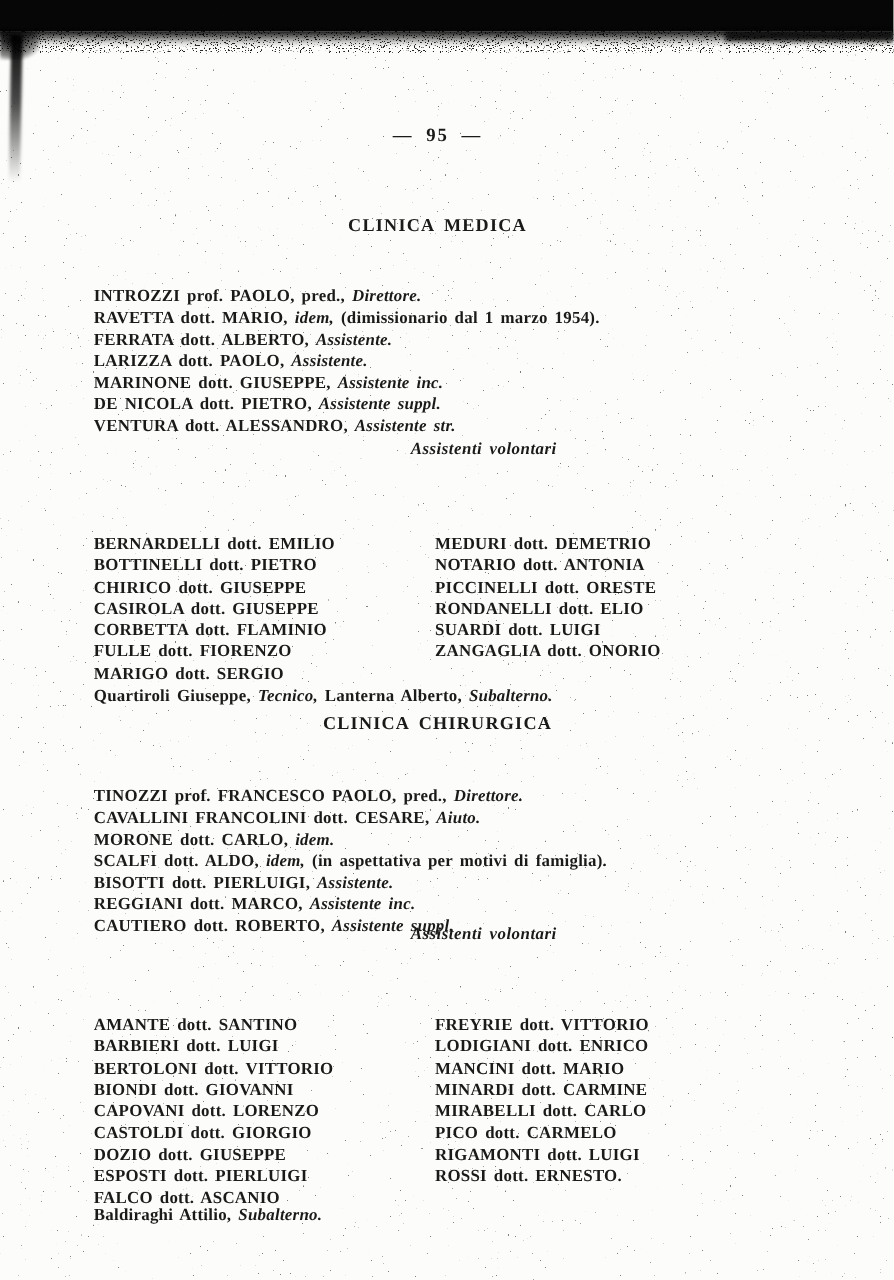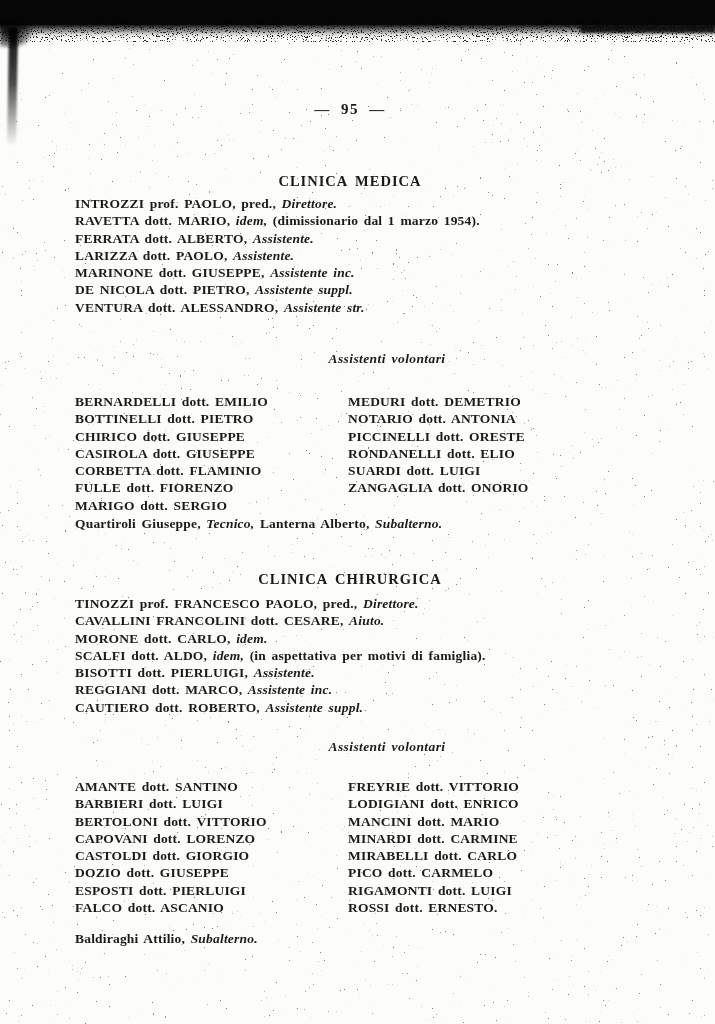--- a/index.html
+++ b/index.html
@@ -20,21 +20,21 @@
 
   
   .centered{position:absolute;left:0;width:700px;text-align:center;}
   .page-number{top:101px;font-size:15px;font-weight:700;letter-spacing:1.5px;word-spacing:5px;}
   .title-medica{top:173px;font-size:14.5px;font-weight:700;letter-spacing:1px;word-spacing:3px;}
   .title-chirurgica{top:571px;font-size:14.5px;font-weight:700;letter-spacing:1px;word-spacing:3px;}
   .vol-heading{font-style:italic;font-weight:700;font-size:13.5px;letter-spacing:.4px;word-spacing:2px;margin-left:37px;}
   .vol-heading-1{top:351px;}
   .vol-heading-2{top:739px;}
 
-  .textblock{position:absolute;font-size:13.5px;font-weight:700;line-height:17.3px;letter-spacing:.2px;word-spacing:2px;white-space:nowrap;}
+  .textblock{position:absolute;font-size:13.5px;font-weight:700;line-height:17.3px;letter-spacing:.2px;word-spacing:2px;white-space:nowrap;margin-top:33px;}
   .staff-1{left:75px;top:195px;}
   .staff-2{left:75px;top:595px;}
   .cols-1-left{left:75px;top:393px;}
   .cols-1-right{left:348px;top:393px;}
   .cols-2-left{left:75px;top:778px;}
   .cols-2-right{left:348px;top:778px;}
   .footer-line-1{left:75px;top:515px;font-weight:700;}
   .footer-line-2{left:75px;top:930px;font-weight:700;}
   .it{font-style:italic;}
 </style>
@@ -96,20 +96,21 @@
     <div class="line"><span>REGGIANI dott. MARCO, </span><span class="it">Assistente inc.</span><span></span></div>
     <div class="line"><span>CAUTIERO dott. ROBERTO, </span><span class="it">Assistente suppl.</span><span></span></div>
   </div>
 
   <div class="centered vol-heading vol-heading-2">Assistenti volontari</div>
 
   <div class="textblock cols-2-left">
     <div>AMANTE dott. SANTINO</div>
     <div>BARBIERI dott. LUIGI</div>
     <div>BERTOLONI dott. VITTORIO</div>
+    <div>BIONDI dott. GIOVANNI</div>
     <div>CAPOVANI dott. LORENZO</div>
     <div>CASTOLDI dott. GIORGIO</div>
     <div>DOZIO dott. GIUSEPPE</div>
     <div>ESPOSTI dott. PIERLUIGI</div>
     <div>FALCO dott. ASCANIO</div>
   </div>
   <div class="textblock cols-2-right">
     <div>FREYRIE dott. VITTORIO</div>
     <div>LODIGIANI dott. ENRICO</div>
     <div>MANCINI dott. MARIO</div>

